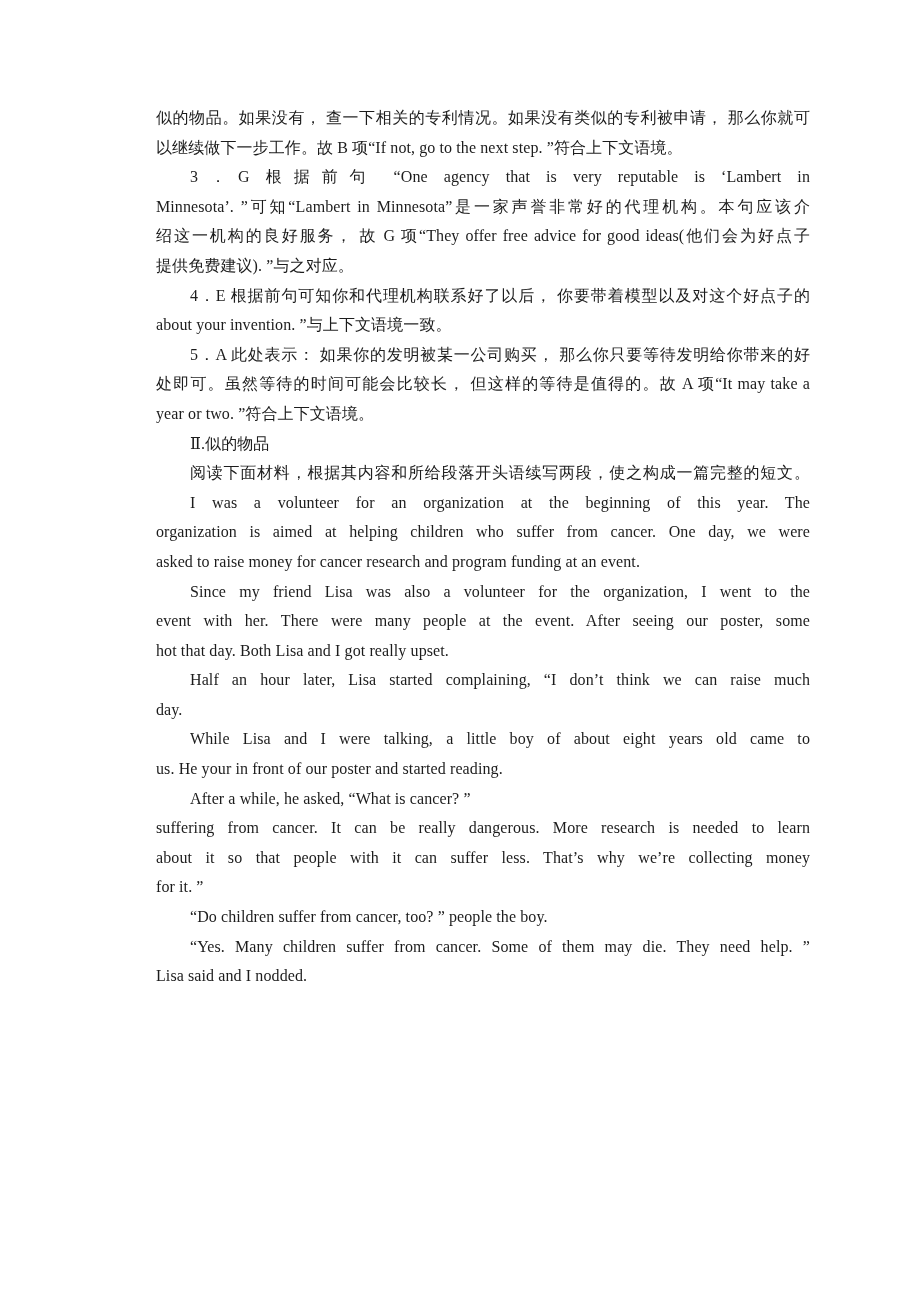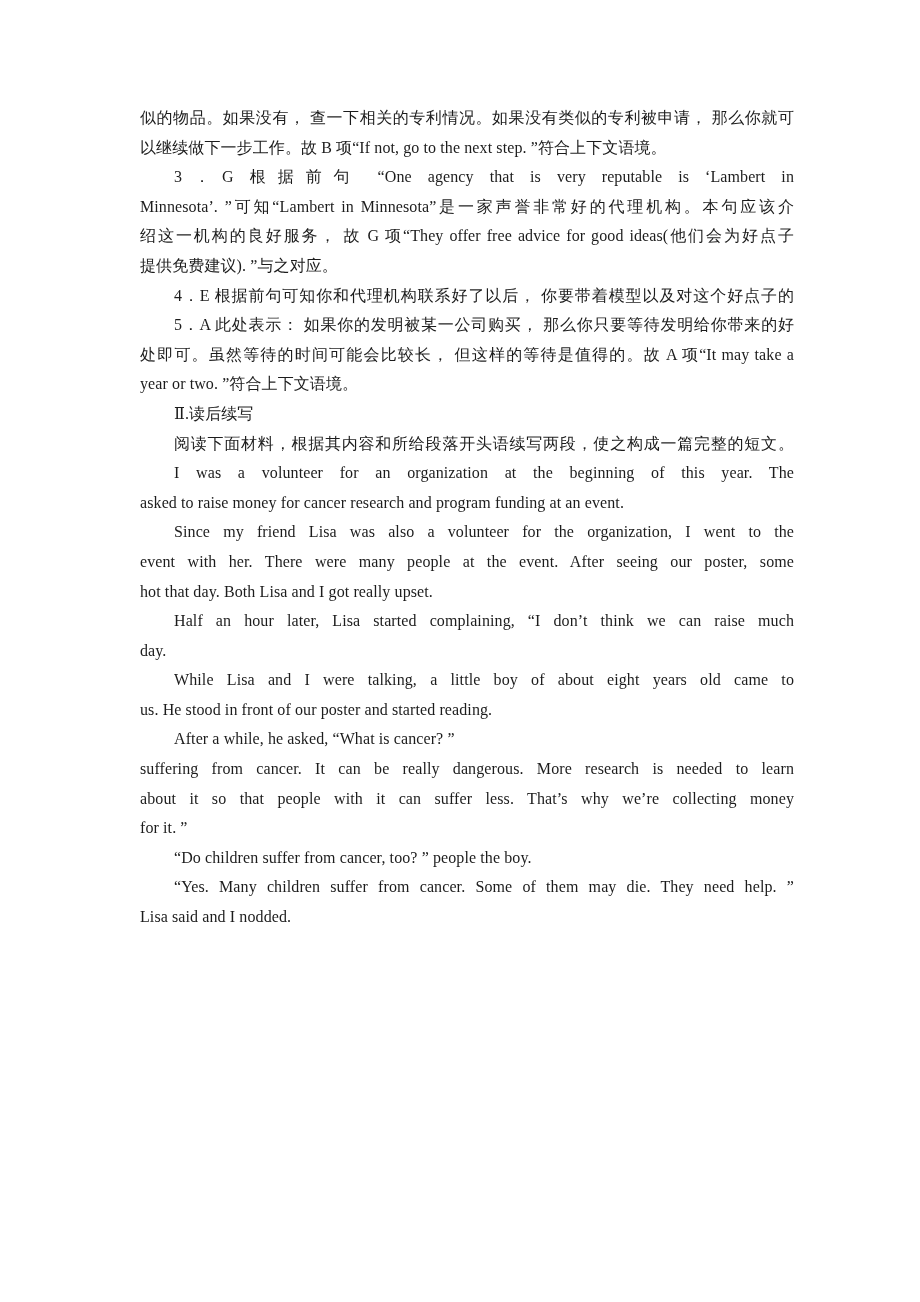--- a/index.html
+++ b/index.html
@@ -17,21 +17,21 @@
   .page {
     position: absolute;
     left: 0;
     top: 0;
     width: 920px;
     height: 1302px;
     background: #ffffff;
   }
   .doc-body {
     position: absolute;
-    left: 140px;
+    left: 156px;
     top: 103px;
     width: 654px;
   }
   .line {
     font-size: 16px;
     line-height: 29.6px;
     height: 29.6px;
     white-space: pre-wrap;
     text-align: justify;
     text-align-last: left;
@@ -49,34 +49,36 @@
 
 <div class="page">
   <div class="doc-body">
     <div class="line j">似的物品。如果没有， 查一下相关的专利情况。如果没有类似的专利被申请， 那么你就可</div>
     <div class="line">以继续做下一步工作。故 B 项“If not, go to the next step. ”符合上下文语境。</div>
     <div class="line j ind">3．G 根据前句 “One agency that is very reputable is ‘Lambert in</div>
     <div class="line j">Minnesota’. ”可知“Lambert in Minnesota”是一家声誉非常好的代理机构。本句应该介</div>
     <div class="line j">绍这一机构的良好服务， 故 G 项“They offer free advice for good ideas(他们会为好点子</div>
     <div class="line">提供免费建议). ”与之对应。</div>
     <div class="line j ind">4．E 根据前句可知你和代理机构联系好了以后， 你要带着模型以及对这个好点子的</div>
+    <div class="line">about your invention. ”与上下文语境一致。</div>
     <div class="line j ind">5．A 此处表示： 如果你的发明被某一公司购买， 那么你只要等待发明给你带来的好</div>
     <div class="line j">处即可。虽然等待的时间可能会比较长， 但这样的等待是值得的。故 A 项“It may take a</div>
     <div class="line">year or two. ”符合上下文语境。</div>
-    <div class="line ind">Ⅱ.读后续写</div>
+    <div class="line ind">Ⅱ.似的物品</div>
     <div class="line j ind">阅读下面材料，根据其内容和所给段落开头语续写两段，使之构成一篇完整的短文。</div>
     <div class="line j ind">I was a volunteer for an organization at the beginning of this year. The</div>
+    <div class="line j">organization is aimed at helping children who suffer from cancer. One day, we were</div>
     <div class="line">asked to raise money for cancer research and program funding at an event.</div>
     <div class="line j ind">Since my friend Lisa was also a volunteer for the organization, I went to the</div>
     <div class="line j">event with her. There were many people at the event. After seeing our poster, some</div>
     <div class="line">hot that day. Both Lisa and I got really upset.</div>
     <div class="line j ind">Half an hour later, Lisa started complaining, “I don’t think we can raise much</div>
     <div class="line">day.</div>
     <div class="line j ind">While Lisa and I were talking, a little boy of about eight years old came to</div>
-    <div class="line">us. He stood in front of our poster and started reading.</div>
+    <div class="line">us. He your in front of our poster and started reading.</div>
     <div class="line ind">After a while, he asked, “What is cancer? ”</div>
     <div class="line j">suffering from cancer. It can be really dangerous. More research is needed to learn</div>
     <div class="line j">about it so that people with it can suffer less. That’s why we’re collecting money</div>
     <div class="line">for it. ”</div>
     <div class="line ind">“Do children suffer from cancer, too? ” people the boy.</div>
     <div class="line j ind">“Yes. Many children suffer from cancer. Some of them may die. They need help. ”</div>
     <div class="line">Lisa said and I nodded.</div>
   </div>
 </div>
 

